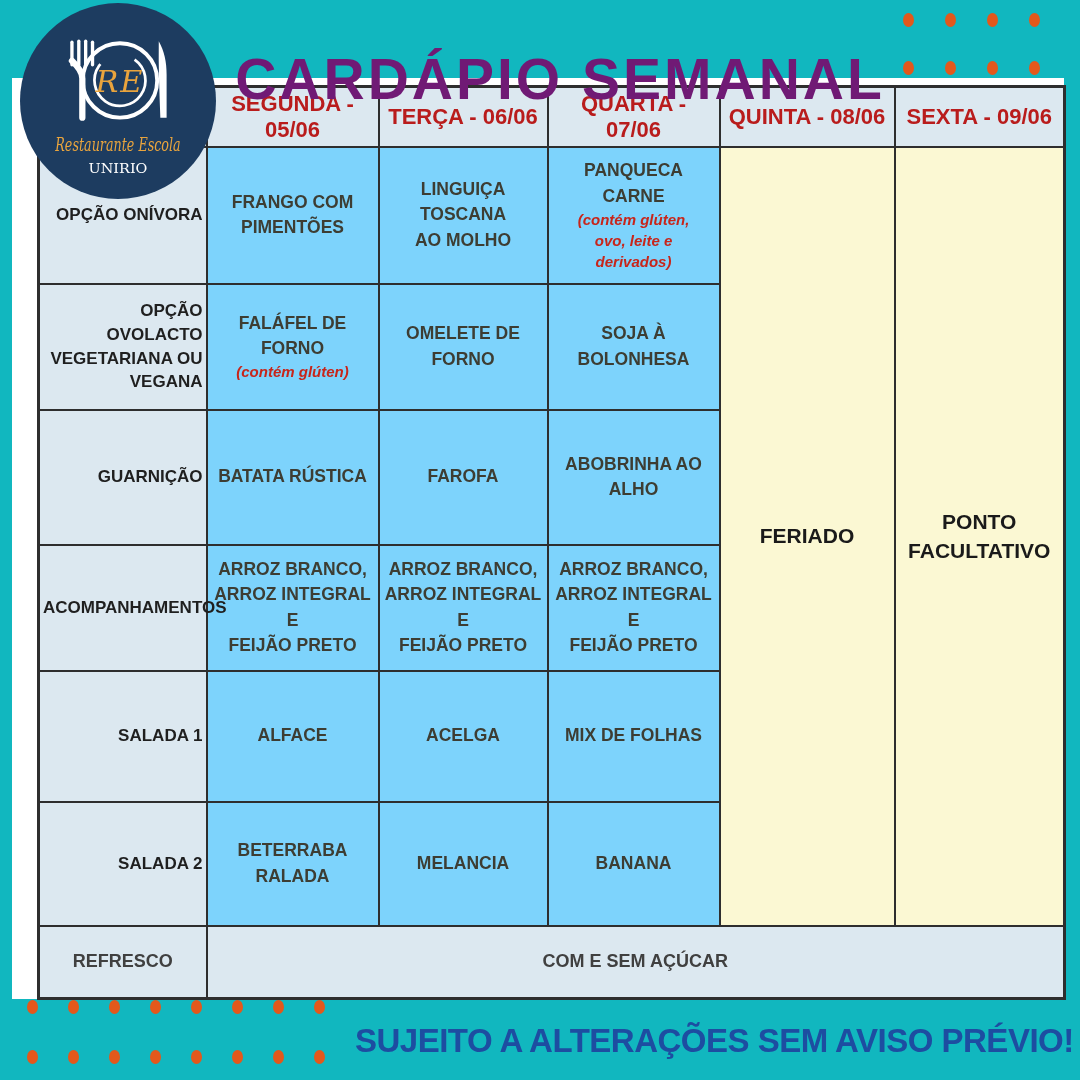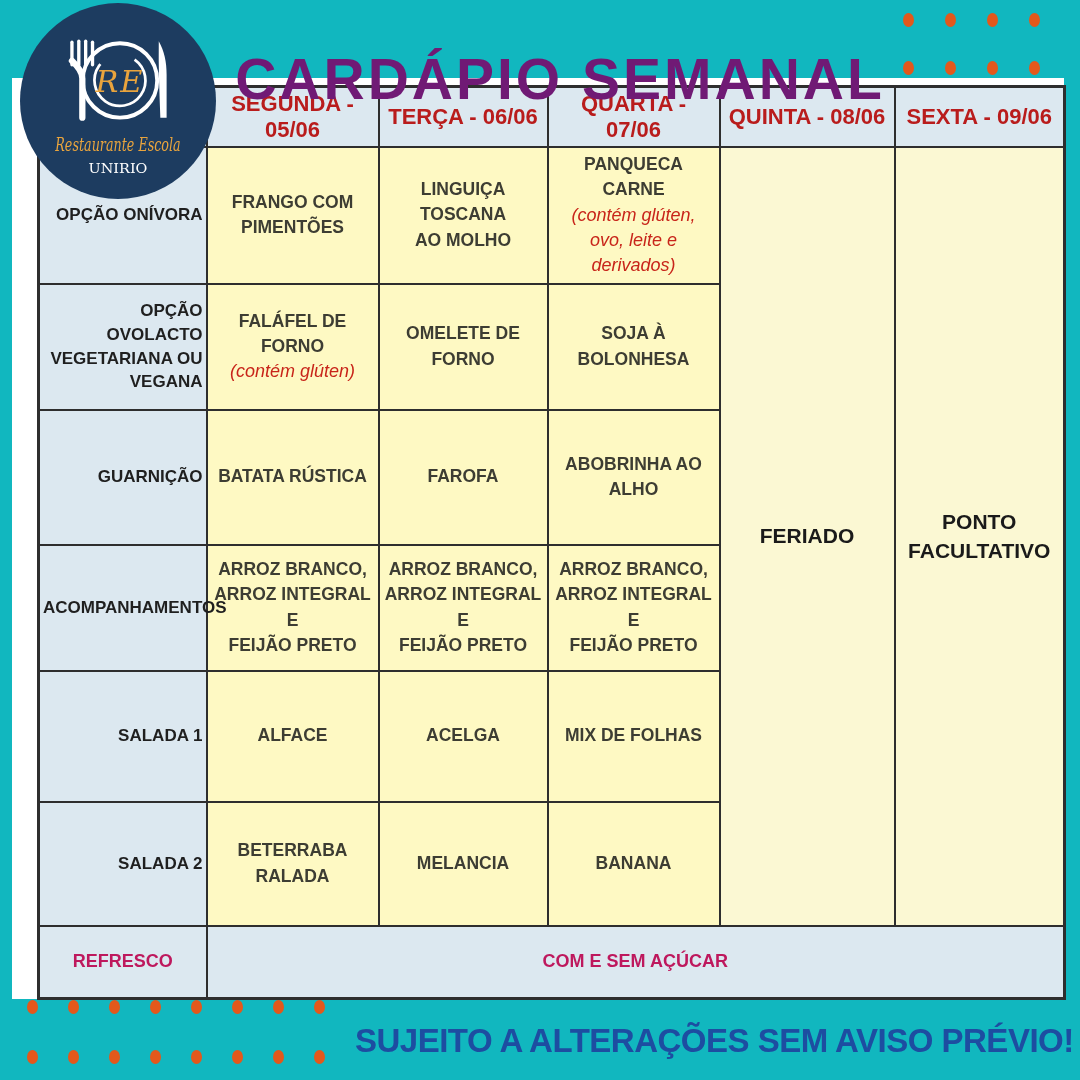--- a/index.html
+++ b/index.html
@@ -36,26 +36,26 @@
   .menu-table tr:nth-child(1){height:60px;}
   .menu-table tr:nth-child(2){height:137px;}
   .menu-table tr:nth-child(3){height:126px;}
   .menu-table tr:nth-child(4){height:135px;}
   .menu-table tr:nth-child(5){height:126px;}
   .menu-table tr:nth-child(6){height:131px;padding-left:24px;}
   .menu-table tr:nth-child(7){height:124px;}
   .menu-table tr:nth-child(8){height:73px;}
   td.hdr{background:#dce8f0;font-weight:bold;font-size:22px;color:#b91c1c;}
   td.lbl{background:#dce8f0;font-weight:bold;font-size:17px;color:#1f1f1f;line-height:1.4;text-align:right;}
-  td.food{background:#fef9c3;font-weight:bold;font-size:17.5px;color:#3d3d33;line-height:1.45;}
+  td.food{background:#7dd3fc;font-weight:bold;font-size:17.5px;color:#3d3d33;line-height:1.45;}
   td.note{background:#fbf8d3;font-weight:bold;font-size:21px;color:#1a1a1a;line-height:1.4;}
-  td.refresco{background:#dce8f0;font-weight:bold;font-size:18px;color:#be185d;}
+  td.refresco{background:#dce8f0;font-weight:bold;font-size:18px;color:#404040;}
   .allergen{
-    display:block;color:#c8251a;font-style:italic;font-weight:normal;
-    font-size:18px;line-height:1.4;white-space:pre-line;
+    display:block;color:#c8251a;font-style:italic;font-weight:bold;
+    font-size:15px;line-height:1.4;white-space:pre-line;
   }
   
   .logo{position:absolute;left:20px;top:3px;width:196px;height:196px;z-index:5;}
   
   .footer-note{
     position:absolute;left:355px;top:1018px;width:710px;height:46px;
     text-align:center;font-size:33px;line-height:46px;font-weight:bold;
     color:#1d4da1;z-index:3;white-space:nowrap;letter-spacing:-0.5px;
   }
 </style>

